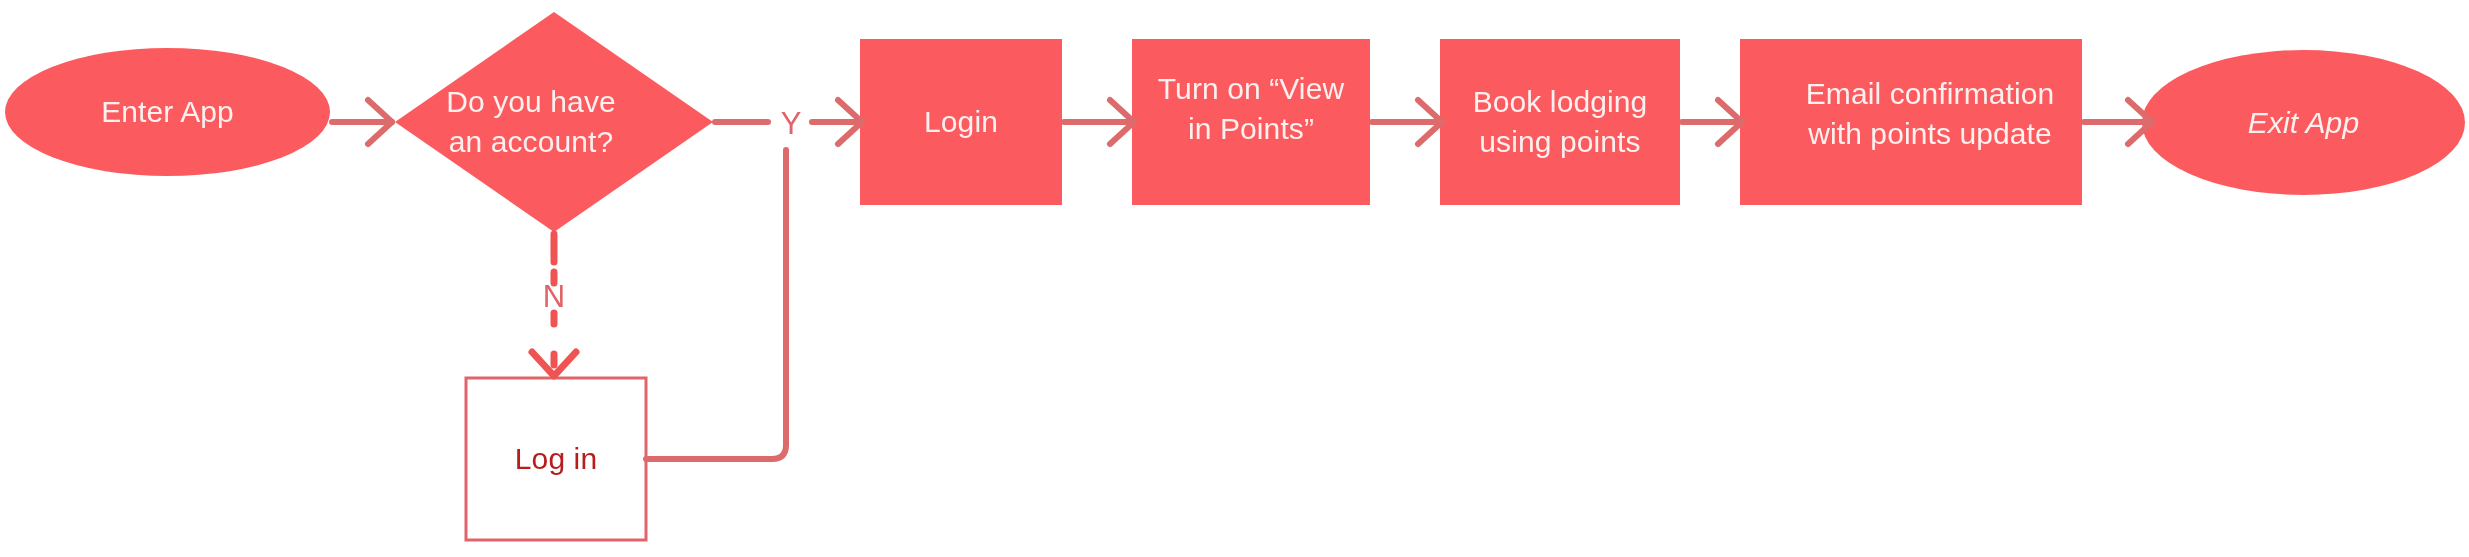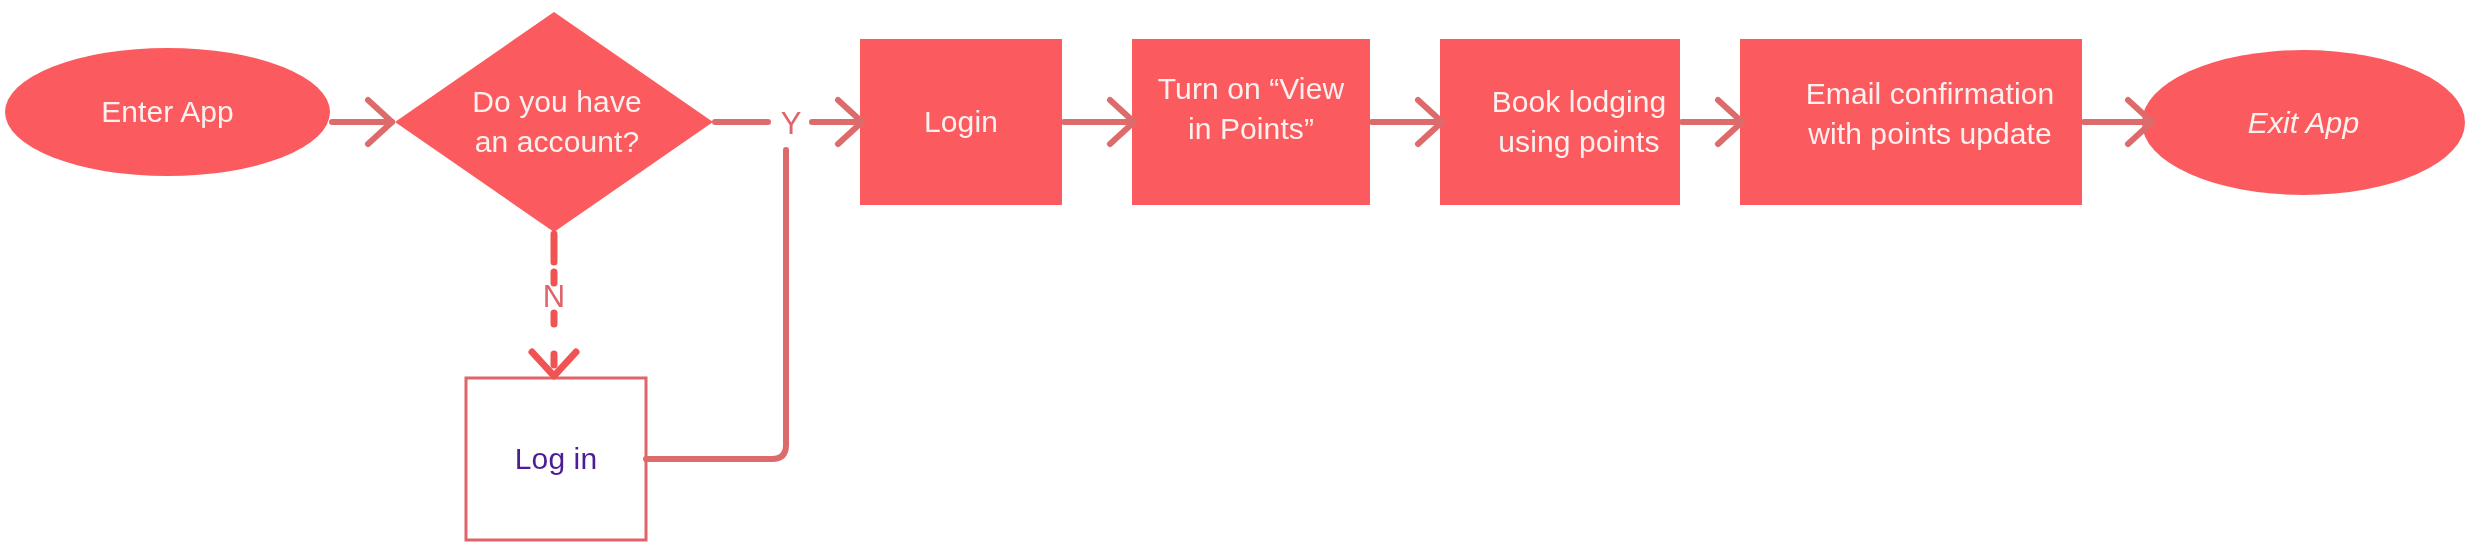--- a/index.html
+++ b/index.html
@@ -32,21 +32,21 @@
     justify-content: center;
     text-align: center;
     color: #fdf0ef;
     font-size: 30px;
     line-height: 1.32;
     letter-spacing: 0.1px;
     white-space: pre-line;
     pointer-events: none;
   }
   .node-label.dark {
-    color: #4c1d95;
+    color: #b91c1c;
   }
   .edge-label {
     position: absolute;
     display: flex;
     align-items: center;
     justify-content: center;
     color: #e0646a;
     font-size: 31px;
     line-height: 1;
     pointer-events: none;
@@ -119,29 +119,29 @@
     </g>
 
     <g>
       <line x1="2084" y1="122" x2="2152" y2="122" stroke="#de6b6b" stroke-width="6" stroke-linecap="round"></line>
       <polyline points="2128,100 2152,122 2128,144" fill="none" stroke="#de6b6b" stroke-width="6" stroke-linecap="round" stroke-linejoin="round"></polyline>
     </g>
   </svg>
 
   <div class="node-label" style="left:5px; top:48px; width:325px; height:128px;">Enter App</div>
 
-  <div class="node-label" style="left:398px; top:12px; width:318px; height:220px;">Do you have
+  <div class="node-label" style="left:372px; top:12px; width:318px; height:220px;">Do you have
 an account?</div>
 
   <div class="node-label" style="left:860px; top:39px; width:202px; height:166px;">Login</div>
 
   <div class="node-label" style="left:1132px; top:26px; width:238px; height:166px;">Turn on “View
 in Points”</div>
 
-  <div class="node-label" style="left:1440px; top:39px; width:240px; height:166px;padding-left:19px;">Book lodging
+  <div class="node-label" style="left:1440px; top:39px; width:240px; height:166px;">Book lodging
 using points</div>
 
   <div class="node-label" style="left:1740px; top:31px; width:380px; height:166px;">Email confirmation
 with points update</div>
 
   <div class="node-label" style="left:2142px; top:50px; width:323px; height:145px;font-style:italic;">Exit App</div>
 
   <div class="node-label dark" style="left:466px; top:378px; width:180px; height:162px;">Log in</div>
 
   <div class="edge-label" style="left:770px; top:104px; width:42px; height:38px;">Y</div>

